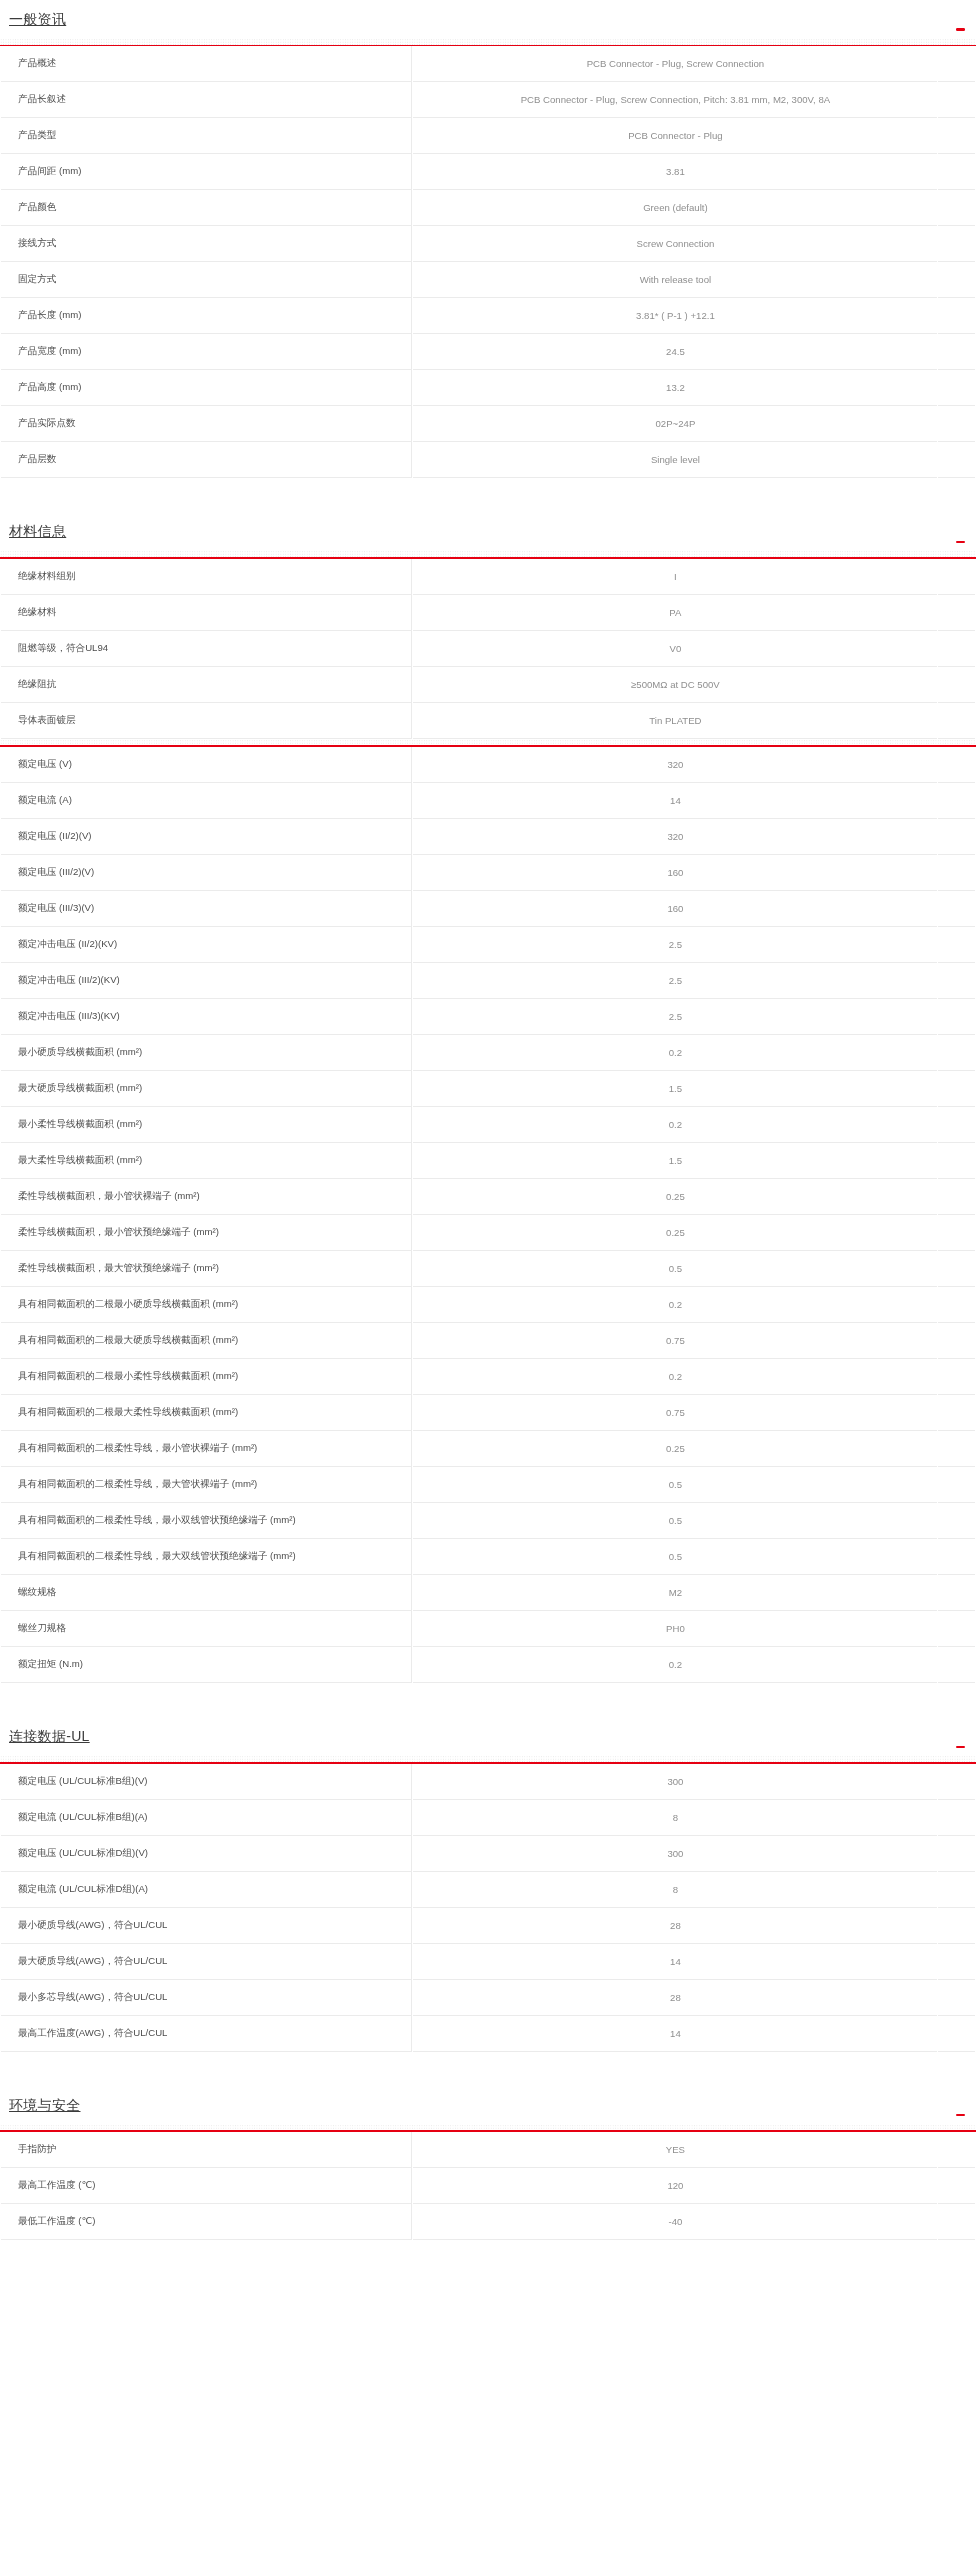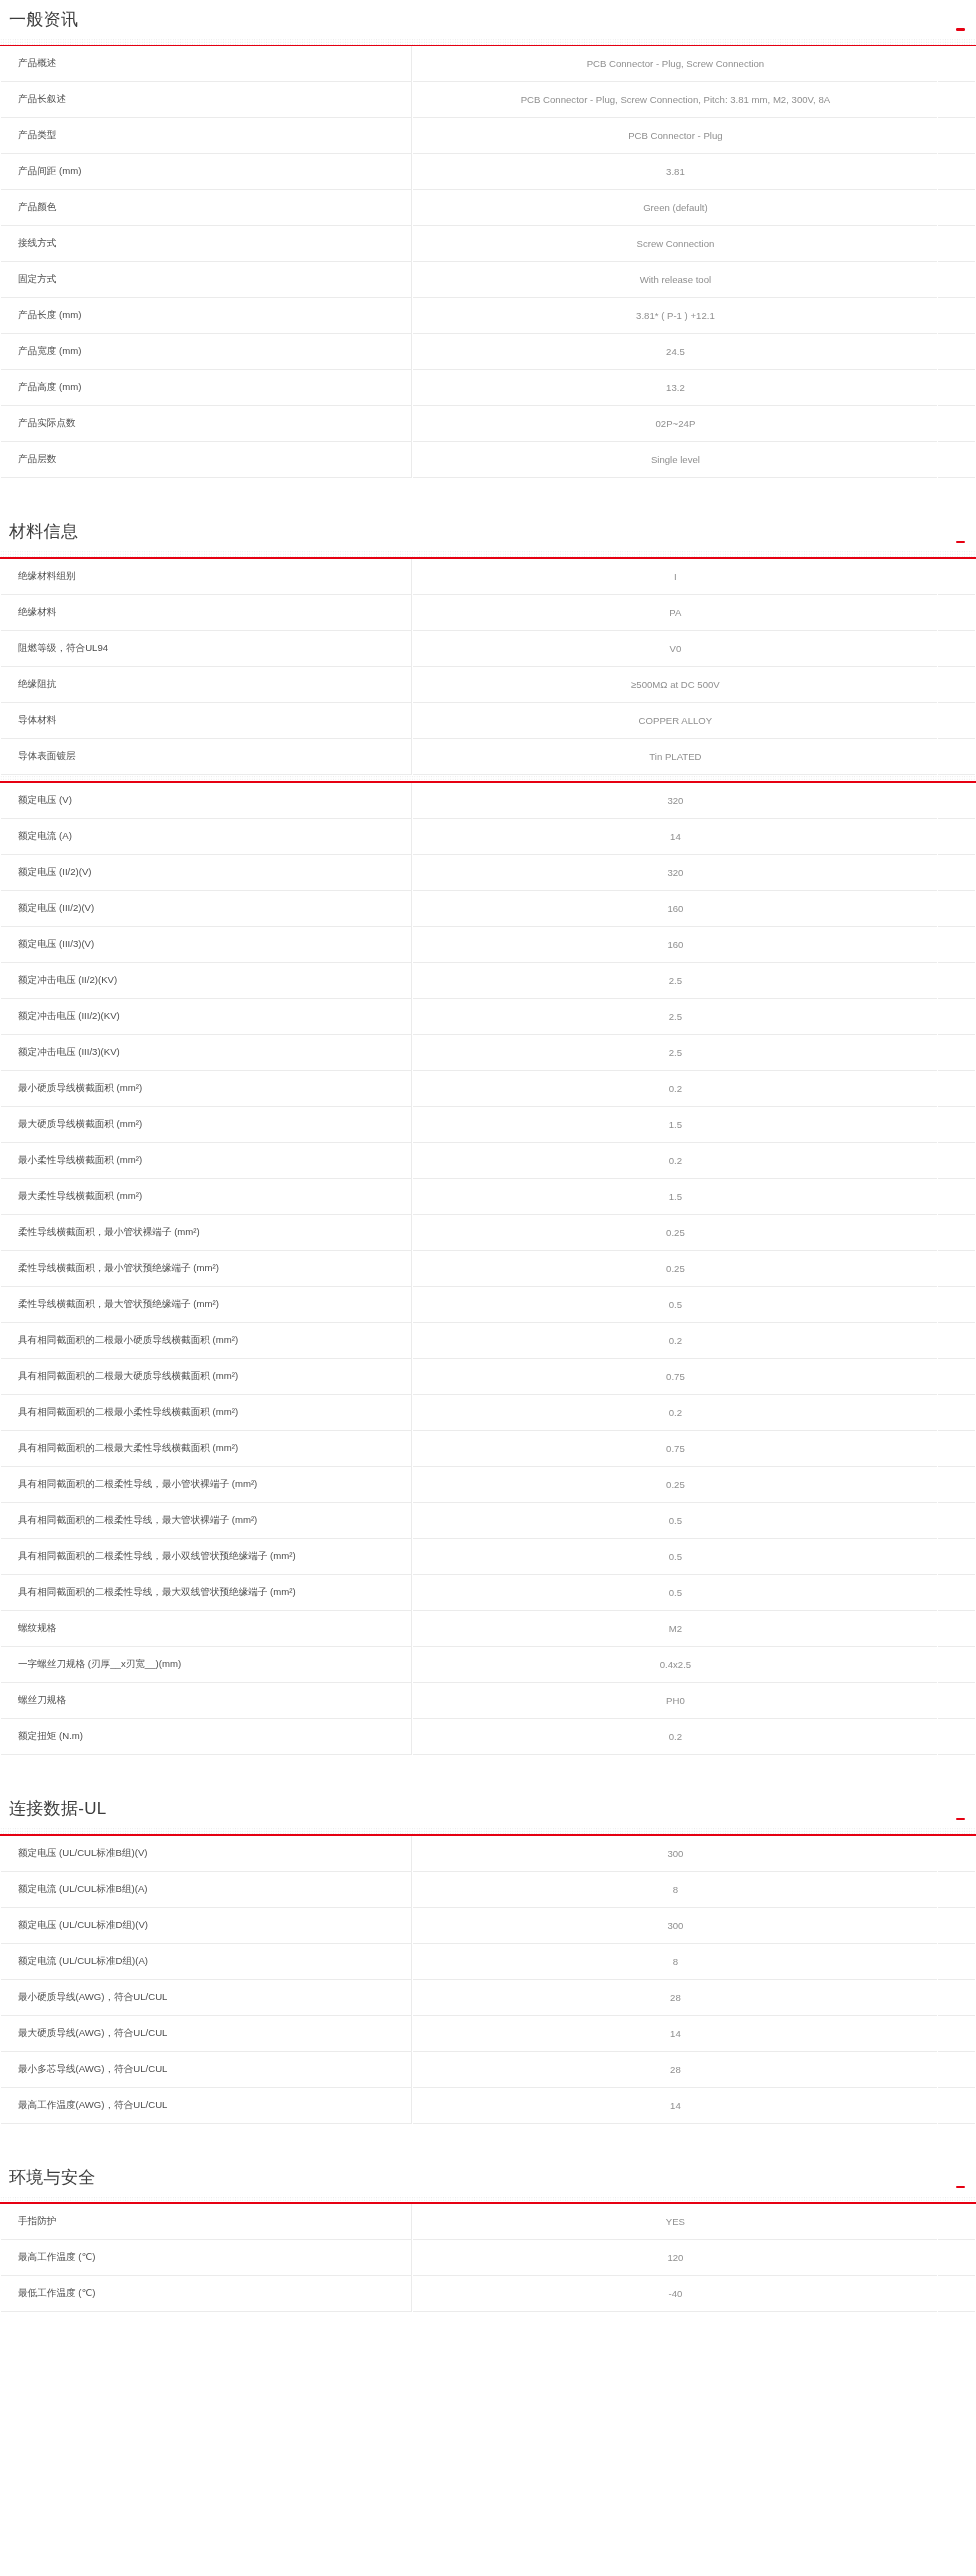--- a/index.html
+++ b/index.html
@@ -6,22 +6,22 @@
   * { box-sizing:border-box; }
   html,body { margin:0; padding:0; background:#fff; }
   body {
     width:976px; min-height:2576px;
     font-family:"Liberation Sans","DejaVu Sans",sans-serif;
     padding-bottom:39px;
   }
   .section-head { position:relative; padding:46px 0 10.3px 9px; }
   .section:first-child .section-head { padding-top:12px; }
   .section-title {
-    font-size:17px; line-height:15.7px; color:var(--title);
-    font-weight:400; letter-spacing:0.3px;
+    font-size:14px; line-height:15.7px; color:var(--title);
+    font-weight:400; letter-spacing:0.3px;text-decoration:underline;
   }
   .collapse-icon {
     position:absolute; right:11.5px; bottom:7.2px;
     width:9px; height:2.4px; background:var(--accent);
     border-radius:1.2px; cursor:pointer;
   }
   .dotband {
     height:6.6px;
     background-image:radial-gradient(#e2e2e2 0.6px, transparent 0.8px);
     background-size:2.4px 2.4px;
@@ -158,25 +158,20 @@
     <td class="cell-value">V0</td>
     <td class="cell-spacer"></td>
   </tr>
 
   <tr>
     <td class="cell-label">绝缘阻抗</td>
     <td class="cell-value">≥500MΩ at DC 500V</td>
     <td class="cell-spacer"></td>
   </tr>
 
-  <tr>
-    <td class="cell-label">导体材料</td>
-    <td class="cell-value">COPPER ALLOY</td>
-    <td class="cell-spacer"></td>
-  </tr>
 
   <tr>
     <td class="cell-label">导体表面镀层</td>
     <td class="cell-value">Tin PLATED</td>
     <td class="cell-spacer"></td>
   </tr>
 </tbody>
     </table>
   </div>
 
@@ -323,25 +318,20 @@
     <td class="cell-value">0.5</td>
     <td class="cell-spacer"></td>
   </tr>
 
   <tr>
     <td class="cell-label">螺纹规格</td>
     <td class="cell-value">M2</td>
     <td class="cell-spacer"></td>
   </tr>
 
-  <tr>
-    <td class="cell-label">一字螺丝刀规格 (刃厚__x刃宽__)(mm)</td>
-    <td class="cell-value">0.4x2.5</td>
-    <td class="cell-spacer"></td>
-  </tr>
 
   <tr>
     <td class="cell-label">螺丝刀规格</td>
     <td class="cell-value">PH0</td>
     <td class="cell-spacer"></td>
   </tr>
 
   <tr>
     <td class="cell-label">额定扭矩 (N.m)</td>
     <td class="cell-value">0.2</td>

